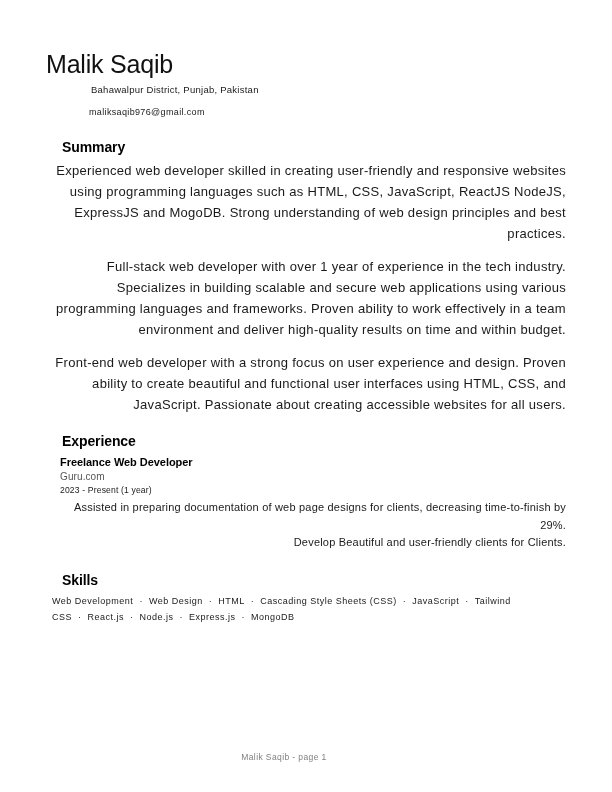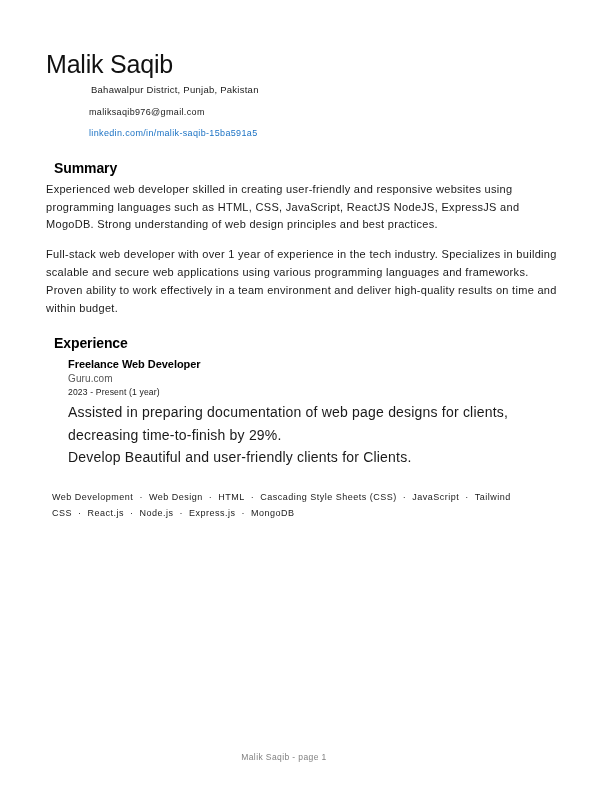--- a/index.html
+++ b/index.html
@@ -61,37 +61,37 @@
 
   
   .section {
     margin-top: 16px;
   }
   .section-title {
     font-size: 14px;
     font-weight: 700;
     letter-spacing: -0.1px;
     color: #000000;
-    margin: 0 0 5px 8px;
+    margin: 0 0 5px 16px;
   }
 
   
   .para {
-    font-size: 11px;
+    font-size: 13px;
     line-height: 1.62;
     letter-spacing: 0.3px;
     color: #1a1a1a;
     margin: 0 0 12px 0;
-    text-align: left;
+    text-align: right;
   }
   .para:last-child { margin-bottom: 0; }
 
   
   .exp-wrap {
-    margin-left: 22px;
+    margin-left: 14px;
     margin-top: 7px;
   }
   .exp-role {
     font-size: 11px;
     font-weight: 700;
     letter-spacing: -0.05px;
     color: #000000;
     margin: 0 0 3px 0;
   }
   .exp-company {
@@ -101,25 +101,26 @@
     color: #575757;
     margin: 0 0 3px 0;
   }
   .exp-dates {
     font-size: 8.6px;
     letter-spacing: 0.15px;
     color: #1a1a1a;
     margin: 0 0 4px 0;
   }
   .exp-bullet {
-    font-size: 14px;
+    font-size: 11px;
     line-height: 1.6;
     letter-spacing: 0.2px;
     color: #1a1a1a;
     margin: 0;
+    text-align: right;
   }
 
   
   .skills-line {
     font-size: 9px;
     line-height: 1.78;
     letter-spacing: 0.5px;
     color: #1a1a1a;
     margin: 2px 0 0 6px;
     max-width: 500px;
@@ -147,43 +148,44 @@
 <div class="page">
 
   <div class="content">
 
     <div>
       <h1 class="name">Malik Saqib</h1>
       <div class="location">Bahawalpur District, Punjab, Pakistan</div>
 
       <div class="contact-block">
         <div class="contact-line">maliksaqib976@gmail.com</div>
-        <div class="contact-line link">linkedin.com/in/malik-saqib-15ba591a5</div>
       </div>
     </div>
 
     <div class="section" style="margin-top:22px;">
       <h2 class="section-title">Summary</h2>
       <p class="para">Experienced web developer skilled in creating user-friendly and responsive websites using programming languages such as HTML, CSS, JavaScript, ReactJS NodeJS, ExpressJS and MogoDB. Strong understanding of web design principles and best practices.</p>
       <p class="para">Full-stack web developer with over 1 year of experience in the tech industry. Specializes in building scalable and secure web applications using various programming languages and frameworks. Proven ability to work effectively in a team environment and deliver high-quality results on time and within budget.</p>
+      <p class="para">Front-end web developer with a strong focus on user experience and design. Proven ability to create beautiful and functional user interfaces using HTML, CSS, and JavaScript. Passionate about creating accessible websites for all users.</p>
     </div>
 
     <div class="section" style="margin-top:18px;">
       <h2 class="section-title">Experience</h2>
 
       <div class="exp-wrap">
         <div class="exp-role">Freelance Web Developer</div>
         <div class="exp-company">Guru.com</div>
         <div class="exp-dates">2023 - Present (1 year)</div>
         <div class="exp-bullet">Assisted in preparing documentation of web page designs for clients, decreasing time-to-finish by 29%.</div>
         <div class="exp-bullet">Develop Beautiful and user-friendly clients for Clients.</div>
       </div>
     </div>
 
     <div class="section" style="margin-top:20px;">
+      <h2 class="section-title">Skills</h2>
       <div class="skills-line" id="skills-line"><span>Web Development</span><span class="skill-sep">·</span><span>Web Design</span><span class="skill-sep">·</span><span>HTML</span><span class="skill-sep">·</span><span>Cascading Style Sheets (CSS)</span><span class="skill-sep">·</span><span>JavaScript</span><span class="skill-sep">·</span><span>Tailwind CSS</span><span class="skill-sep">·</span><span>React.js</span><span class="skill-sep">·</span><span>Node.js</span><span class="skill-sep">·</span><span>Express.js</span><span class="skill-sep">·</span><span>MongoDB</span></div>
     </div>
 
   </div>
 
   <div class="footer">Malik Saqib - page 1</div>
 
 </div>
 
 </body></html>

